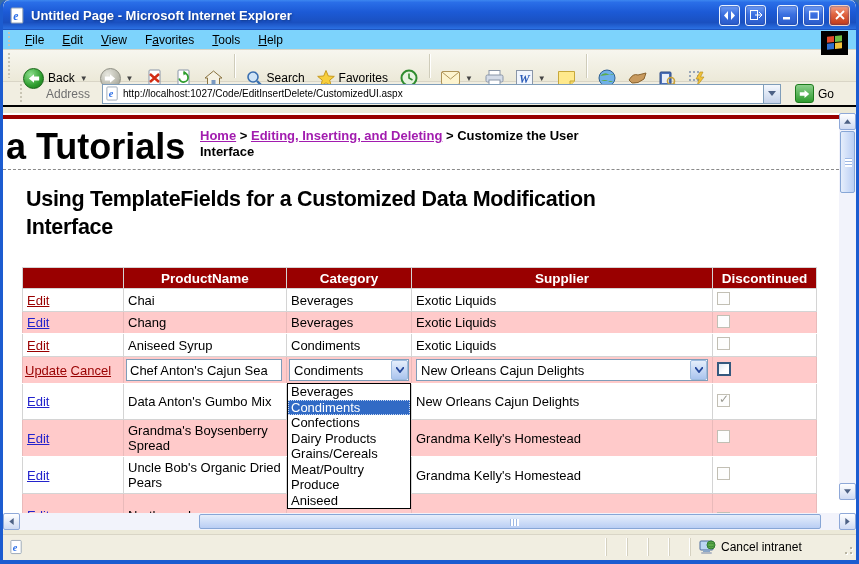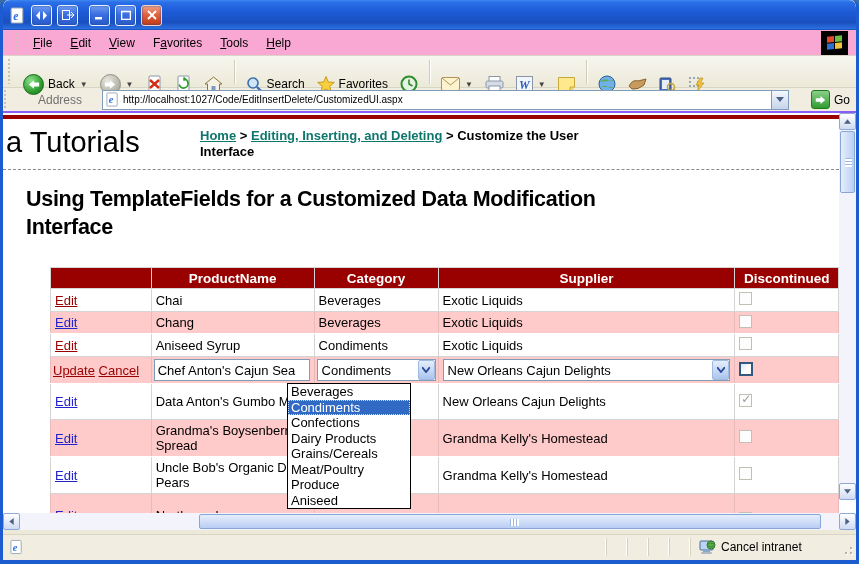--- a/index.html
+++ b/index.html
@@ -17,54 +17,54 @@
     border-radius:7px 7px 0 0;
   }
   .tb-icon{width:17px;height:17px;flex:0 0 auto;}
   .title-text{flex:1;color:#fff;font-weight:bold;font-size:13px;text-shadow:1px 1px 2px #123a8a;white-space:nowrap;overflow:hidden;}
   .winbtn{width:21px;height:21px;border-radius:3px;border:1px solid #eaf2ff;display:flex;align-items:center;justify-content:center;
     background:linear-gradient(180deg,#6f9bf2 0%,#3a6fe0 45%,#2a5ac8 100%);box-shadow:inset 0 0 2px #1c3f96;flex:0 0 auto;}
   .winbtn svg{display:block;}
   .winbtn.close{background:linear-gradient(180deg,#f2a289 0%,#e0633f 45%,#c23a18 100%);border-color:#f4d4c4;}
   .winbtn.gap{margin-left:6px;}
   
-  .menubar{height:26px;display:flex;align-items:center;background:#f9a8d4;border-bottom:1px solid #d9d5c6;padding-left:12px;position:relative;}
+  .menubar{height:20px;display:flex;align-items:center;background:#7dd3fc;border-bottom:1px solid #d9d5c6;padding-left:4px;position:relative;}
   .grip{width:5px;height:80%;margin-right:4px;background:repeating-linear-gradient(180deg,#c9c5b4 0 2px,transparent 2px 4px);background-size:2px 4px;background-repeat:repeat-y;background-position:1px 0;}
   .menu-item{padding:3px 9px;font-size:12px;color:#000;cursor:default;}
   .menu-item u{text-decoration:underline;}
   .win-flag{position:absolute;right:8px;top:1px;width:27px;height:24px;background:#000;display:flex;align-items:center;justify-content:center;}
   .flag{width:16px;height:14px;display:grid;grid-template-columns:7px 7px;grid-template-rows:6px 6px;gap:1px;transform:skewY(-6deg);}
   .flag i{display:block;}
   
   .toolbar{height:32px;display:flex;align-items:center;background:linear-gradient(180deg,#f7f6ef,#ece9d8);border-bottom:1px solid #d9d5c6;padding-left:4px;gap:2px;}
   .tbtn{display:flex;align-items:center;gap:4px;padding:2px 5px;border-radius:3px;font-size:12px;color:#000;margin-top:25px;}
   .tbtn .drop{font-size:8px;color:#444;margin-left:1px;}
   .tsep{width:1px;height:24px;background:#cfccba;box-shadow:1px 0 0 #fff;margin:0 4px;}
   .circ{width:21px;height:21px;border-radius:50%;display:flex;align-items:center;justify-content:center;}
   .circ.green{background:radial-gradient(circle at 35% 30%,#8fe08f,#2f9e2f 60%,#177117);border:1px solid #156515;}
   .circ.gray{background:radial-gradient(circle at 35% 30%,#e8e8e0,#b9b9ad 60%,#95958a);border:1px solid #8f8f84;}
   
-  .addressbar{height:25px;display:flex;align-items:center;background:#f1eee1;border-bottom:2px solid #8b5cf6;padding:0 0;gap:20px;}
+  .addressbar{height:25px;display:flex;align-items:center;background:#f1eee1;border-bottom:2px solid #000000;padding:0 16px;gap:12px;}
   .addr-label{font-size:12px;color:#6f6f6f;padding-left:6px;}
   .addr-field{flex:1;height:20px;background:#fff;border:1px solid #7f9db9;display:flex;align-items:center;padding-left:2px;}
   .addr-field input{flex:1;border:none;outline:none;font-family:"Liberation Sans",sans-serif;font-size:10px;padding:1px 3px;color:#000;background:transparent;}
   .addr-drop{width:17px;height:18px;background:linear-gradient(180deg,#f4f8fe,#c6d3ea);border-left:1px solid #7f9db9;display:flex;align-items:center;justify-content:center;}
   .go-btn{display:flex;align-items:center;gap:4px;font-size:12px;color:#000;padding:1px 6px 1px 2px;}
   .go-ico{width:19px;height:19px;border-radius:3px;border:1px solid #1d7a1d;background:linear-gradient(180deg,#8ccf8c,#2f9c2f);display:flex;align-items:center;justify-content:center;}
   
   .viewport{position:absolute;left:0;right:0;top:113px;bottom:30px;background:#fff;}
   .page{position:absolute;left:0;top:0;width:836px;height:404px;overflow:hidden;background:#fff;color:#000;}
   .toprule{position:absolute;left:0;top:2px;width:100%;height:4px;background:#990000;}
-  .site-title{position:absolute;left:3px;top:13px;font-size:29px;color:#000;white-space:nowrap;}
+  .site-title{position:absolute;left:3px;top:13px;font-size:36px;color:#000;white-space:nowrap;font-weight:bold;}
   .breadcrumb{position:absolute;left:197px;top:15px;width:390px;font-size:13px;font-weight:bold;line-height:16px;color:#000;}
-  .breadcrumb a{color:#0f766e;text-decoration:underline;cursor:pointer;margin-top:38px;}
+  .breadcrumb a{color:#a21caf;text-decoration:underline;cursor:pointer;margin-top:38px;}
   .dashline{position:absolute;left:0;top:56px;width:100%;border-top:1px dashed #8a8a8a;}
   .h1{position:absolute;left:23px;top:72px;width:575px;font-size:21.5px;font-weight:bold;line-height:28px;letter-spacing:-0.3px;color:#000;}
   
-  table.grid{position:absolute;left:19px;top:154px;border-collapse:collapse;table-layout:fixed;font-size:13px;margin-left:28px;}
+  table.grid{position:absolute;left:19px;top:154px;border-collapse:collapse;table-layout:fixed;font-size:13px;}
   table.grid td,table.grid th{border:1px solid #d4d4d4;padding:1px 4px;vertical-align:middle;overflow:hidden;}
   table.grid th{background:#990000;color:#fff;font-weight:bold;text-align:center;height:21px;font-size:13.5px;}
   tr.pink td{background:#ffcaca;border-color:#fff #e9baba;}
   tr.white td{background:#fff;}
   a.lnk{text-decoration:underline;cursor:pointer;}
   a.lnk.maroon{color:#990000;}
   a.lnk.blue{color:#2323cc;}
   td.disc{padding-left:6px;}
   .cb{display:inline-block;width:13px;height:13px;background:#fdfdfd;border:1px solid #c2bfb4;position:relative;}
   .cb.enabled{border:2px solid #35597e;background:linear-gradient(135deg,#dfe8f2,#fff 60%);width:14px;height:14px;}
@@ -96,20 +96,21 @@
 </head>
 <body>
 
 <div class="window">
 
   <div class="titlebar">
     <svg class="tb-icon" viewBox="0 0 16 16">
         <rect x="2" y="1" width="11" height="14" rx="1" fill="#fff" stroke="#9aa7b8"></rect>
         <text x="4" y="12" font-size="11" font-weight="bold" font-style="italic" fill="#2a6ee8" font-family="serif">e</text>
       </svg>
+    <span class="title-text">Untitled Page - Microsoft Internet Explorer</span>
     <span class="winbtn">
         <svg width="11" height="9" viewBox="0 0 11 9">
           <path d="M4 0 L0 4.5 L4 9 Z" fill="#fff"></path>
           <path d="M7 0 L11 4.5 L7 9 Z" fill="#fff"></path>
         </svg>
       </span>
     <span class="winbtn">
         <svg width="12" height="10" viewBox="0 0 12 10">
           <rect x="0.5" y="0.5" width="7" height="9" fill="none" stroke="#fff"></rect>
           <path d="M5 5 H12 M9 2 L12 5 L9 8" stroke="#fff" fill="none"></path>

